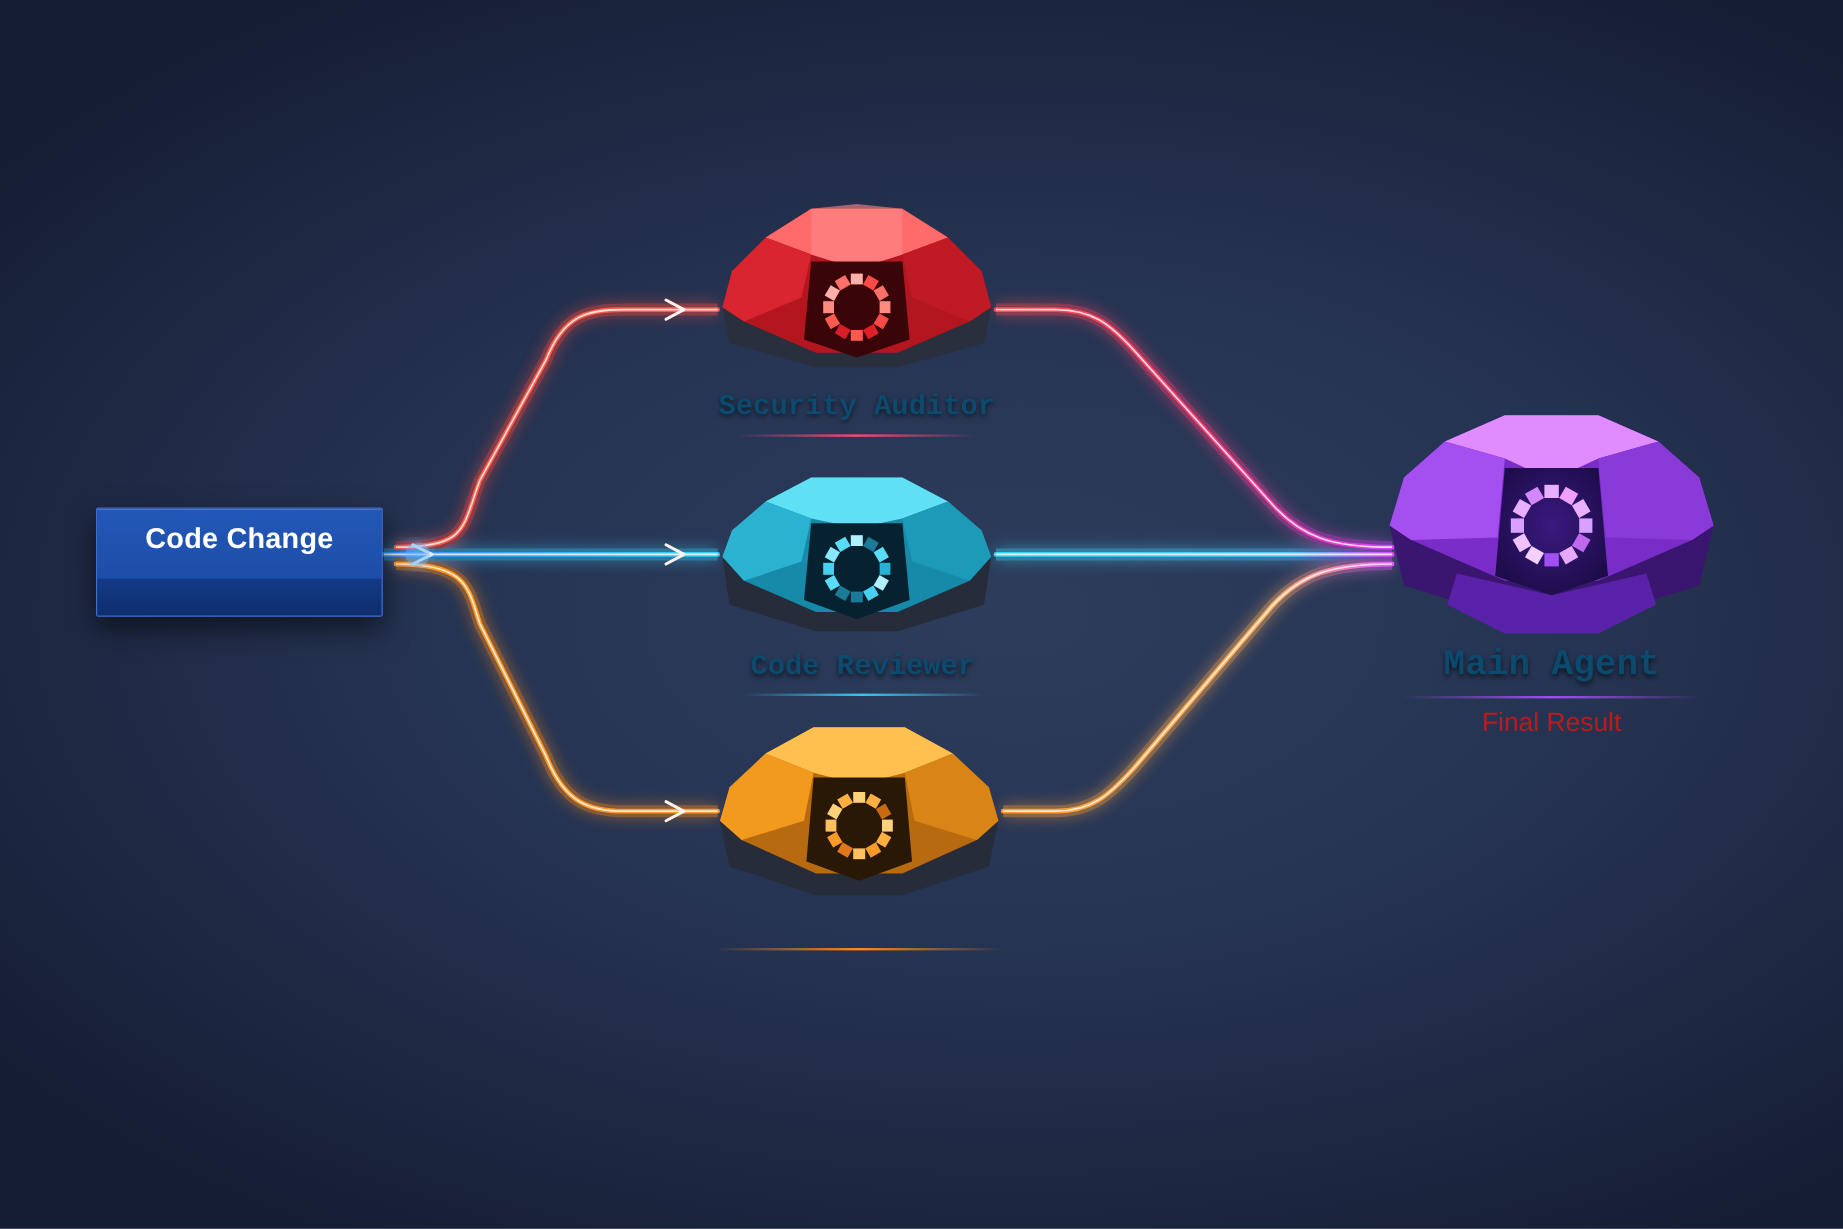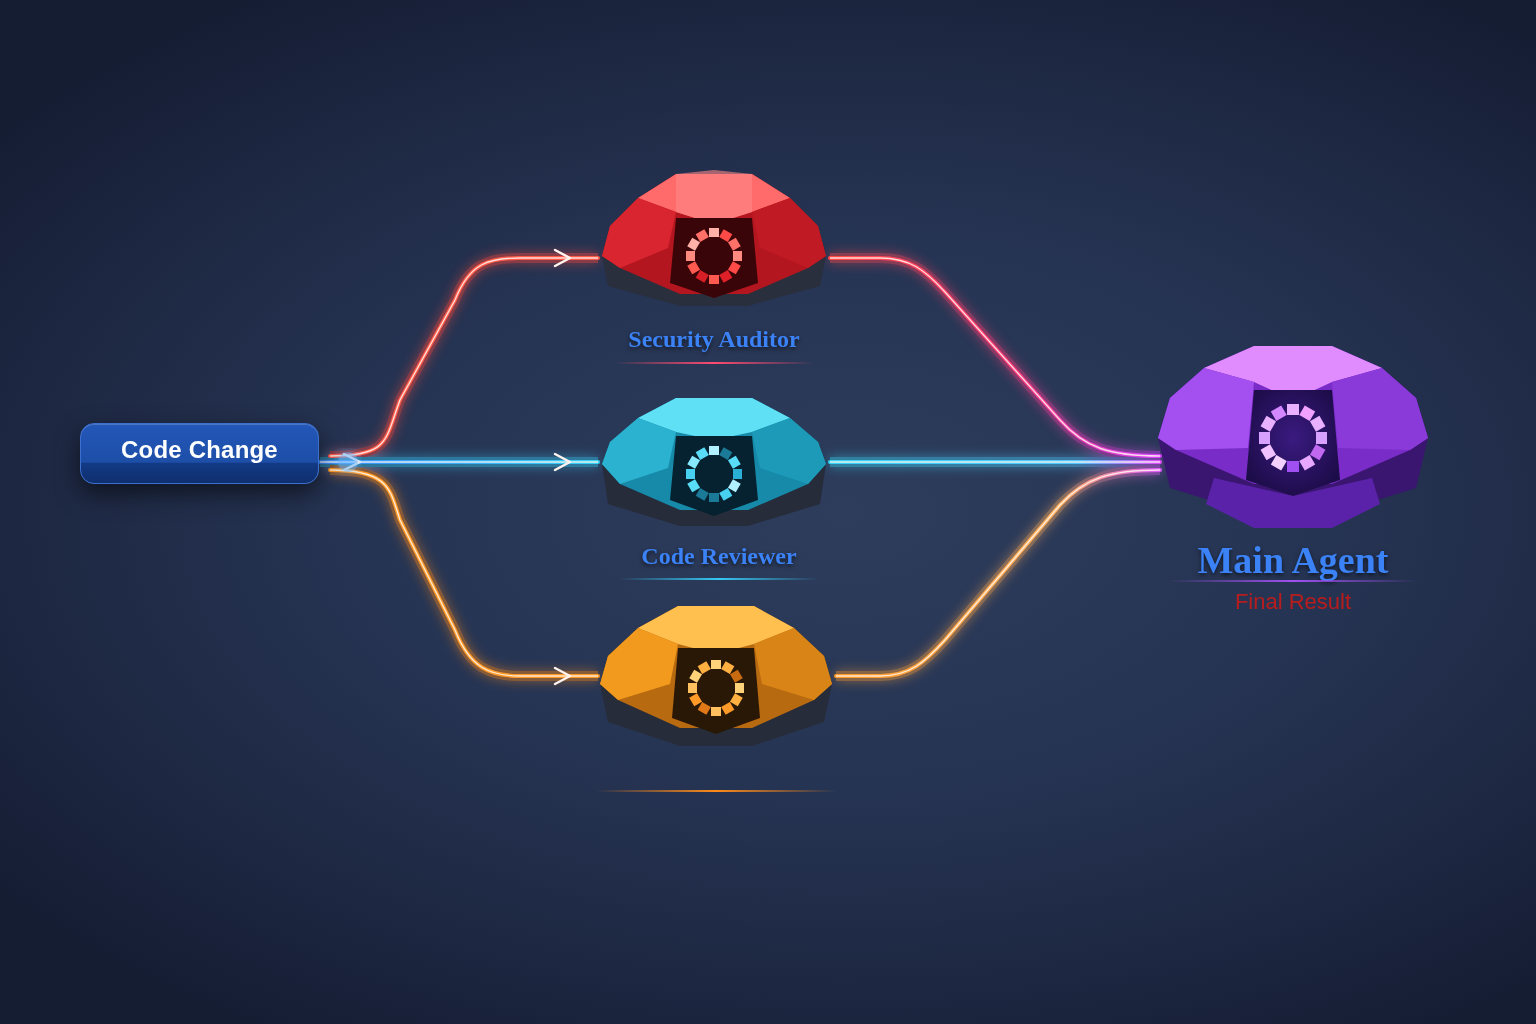--- a/index.html
+++ b/index.html
@@ -11,40 +11,40 @@
   body {
     background:
       radial-gradient(ellipse 70% 60% at 55% 50%, #2e3d5c 0%, #263453 45%, #1c2640 80%, #151d33 100%);
     position: relative;
   }
   .stage { position: absolute; left: 0; top: 0; width: 1536px; height: 1024px; }
   svg.wires { position: absolute; left: 0; top: 0; width: 1536px; height: 1024px; }
 
   
   .input-box {
-    position: absolute; left: 80px; top: 423px; width: 239px; height: 61px;
+    position: absolute; left: 80px; top: 423px; width: 239px; height: 91px;
     box-sizing: border-box;
     background: linear-gradient(180deg, #2357b8 0%, #1d4ea8 65%, #123a86 66%, #0f2f6e 100%);
     border: 1px solid #3c6fd0;
-    border-radius: 14px;
+    border-radius: 2px;
     box-shadow: 0 10px 24px rgba(0,0,0,0.55), inset 0 1px 0 rgba(255,255,255,0.18);
   }
   .input-box .label {
     position: absolute; left: 0; right: 0; top: 12px;
     text-align: center; color: #ffffff; font-size: 24px; font-weight: bold;
     letter-spacing: 0.2px;
     font-family: "Liberation Sans", sans-serif;
   }
 
   
   .node { position: absolute; }
   .node svg { overflow: visible; }
   .node-label {
-    position: absolute; white-space: nowrap; color: #3b82f6;
-    font-family: Liberation Serif, serif; font-weight: bold;
+    position: absolute; white-space: nowrap; color: #0c4a6e;
+    font-family: Liberation Mono, monospace; font-weight: bold;
     text-shadow: 0 2px 4px rgba(0,0,0,0.6);
     transform: translateX(-50%);
   }
   .underline {
     position: absolute; height: 2px; transform: translateX(-50%);
   }
   .sub-label {
     position: absolute; white-space: nowrap; color: #b91c1c;
     font-family: "Liberation Sans", sans-serif; font-size: 22px;
     transform: translateX(-50%);
@@ -241,17 +241,17 @@
           <rect x="-6" y="-34" width="12" height="11" transform="rotate(180)" fill="#a050f0"></rect>
           <rect x="-6" y="-34" width="12" height="11" transform="rotate(210)" fill="#f4d0ff"></rect>
           <rect x="-6" y="-34" width="12" height="11" transform="rotate(240)" fill="#f0c0ff"></rect>
           <rect x="-6" y="-34" width="12" height="11" transform="rotate(270)" fill="#d8a0ff"></rect>
           <rect x="-6" y="-34" width="12" height="11" transform="rotate(300)" fill="#e8b0ff"></rect>
           <rect x="-6" y="-34" width="12" height="11" transform="rotate(330)" fill="#d488ff"></rect>
         </g>
       </g>
     </svg>
   </div>
-  <div class="node-label" style="left:1293px; top:538px; font-size:38px;">Main Agent</div>
+  <div class="node-label" style="left:1293px; top:538px; font-size:30px;">Main Agent</div>
   <div class="underline" style="left:1293px; top:580px; width:250px; background:linear-gradient(90deg,transparent,#a050f0,transparent);"></div>
   <div class="sub-label" style="left:1293px; top:589px;">Final Result</div>
 
 </div>
 
 </body></html>

